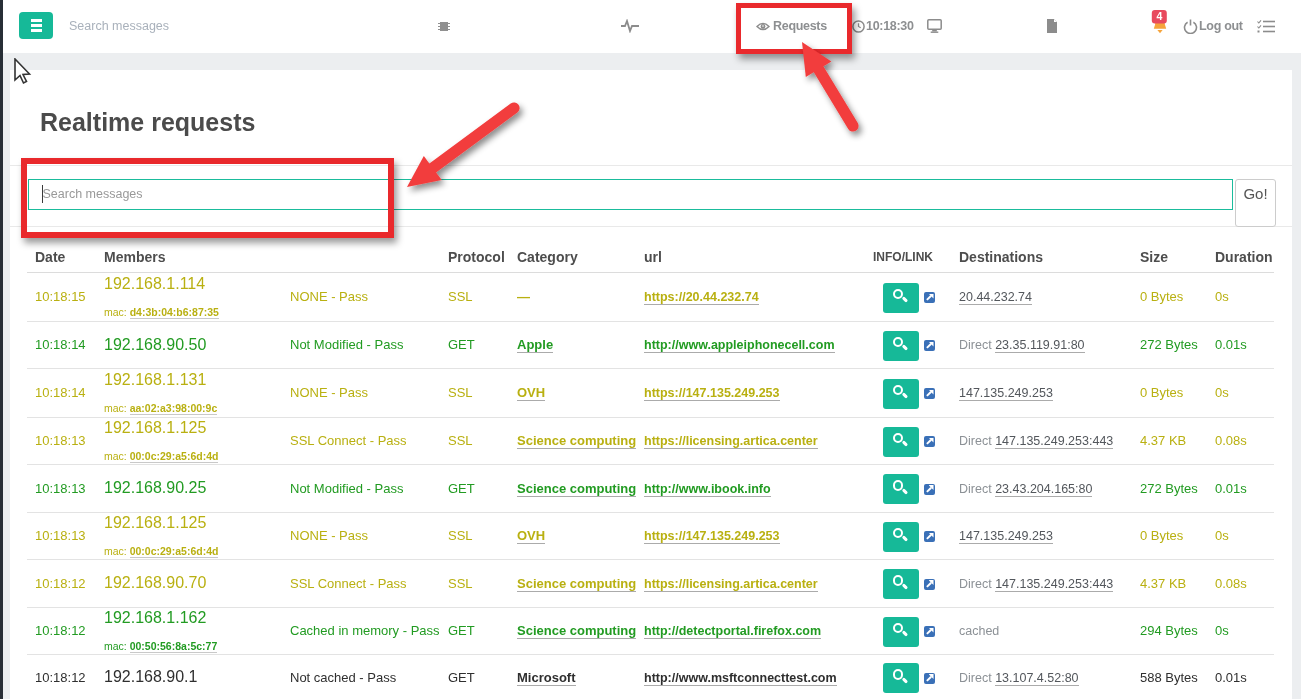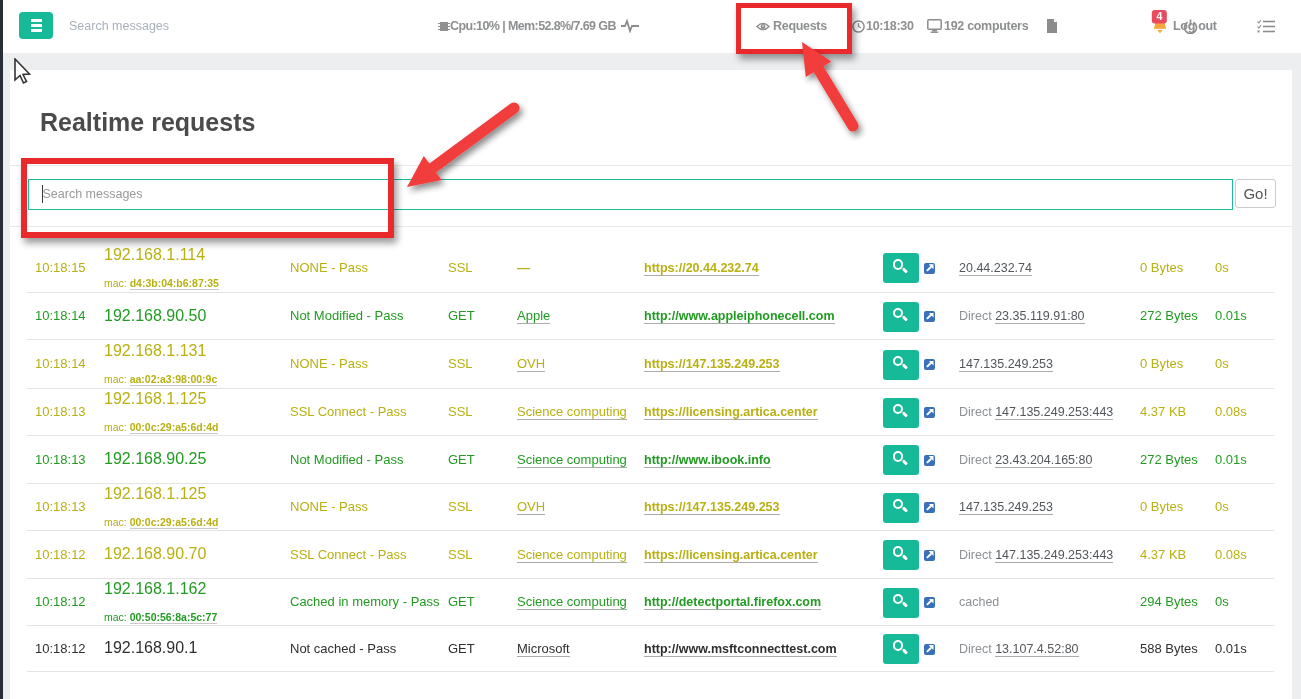--- a/index.html
+++ b/index.html
@@ -10,35 +10,35 @@
 #card{position:absolute;left:10px;top:70px;width:1282px;height:629px;background:#fff}
 .tb-txt{position:absolute;top:0;height:52px;line-height:52px;font-size:12.5px;letter-spacing:-0.3px;font-weight:bold;color:#8d8f91;white-space:nowrap}
 #menubtn{position:absolute;left:19px;top:12px;width:34px;height:27px;background:#16b998;border-radius:4px}
 #menubtn .bar{position:absolute;left:12px;width:11px;height:2.5px;background:#fff}
 #srchmsg{position:absolute;left:69px;top:0;height:52px;line-height:52px;font-size:12.5px;color:#a9b1bb}
 h1{position:absolute;font-size:25px;font-weight:bold;color:#4b4b4b;letter-spacing:0}
 .hr{position:absolute;left:0;width:1282px;height:1px;background:#e9e9e9}
 #searchinput{position:absolute;left:28px;top:179px;width:1205px;height:31px;border:1px solid #1abc9c;background:#fff}
 #searchinput .ph{position:absolute;left:13.5px;top:0;line-height:28px;font-size:12.5px;color:#999}
 #caret{position:absolute;left:12.5px;top:5px;width:1.2px;height:18px;background:#3a3a3a}
-#gobtn{position:absolute;left:1235px;top:179px;width:41px;height:29px;border:1px solid #ccc;border-radius:3px;background:#fff;text-align:center;line-height:28px;font-size:15px;color:#555}
+#gobtn{position:absolute;left:1235px;top:179px;width:41px;height:48px;border:1px solid #ccc;border-radius:3px;background:#fff;text-align:center;line-height:28px;font-size:15px;color:#555}
 table{position:absolute;left:27px;top:243px;width:1247px;border-collapse:collapse;table-layout:fixed;font-size:13px;-webkit-font-smoothing:antialiased}
 th{text-align:left;font-weight:bold;color:#4d4d4d;border-bottom:1px solid #dcdcdc;padding:0 0 0 8px;vertical-align:middle;font-size:14px}
 th.sm{font-size:12px}
 td{border-bottom:1px solid #e3e3e3;padding:0 0 0 8px;vertical-align:middle;overflow:hidden;white-space:nowrap}
 td.info{padding-left:18px}
 tr.y{color:#b9b011}
 tr.g{color:#229b22}
 tr.k{color:#2f2f2f}
 .ip{font-size:16px}
 .mac{font-size:10.5px;margin-top:13px}
 .mac b{border-bottom:1px solid #c9c9c9}
 .u{border-bottom:1px solid #ababab}
 .url{font-size:12.5px;font-weight:bold}
-.cat{font-weight:normal;font-size:13px}
+.cat{font-weight:bold;font-size:13px}
 .dest{color:#53575c;font-weight:normal;font-size:12.5px}
 .direct{color:#8c9196;font-weight:normal;font-size:12.5px}
 .lens{display:inline-block;width:36px;height:30px;background:#16b998;border-radius:3px;vertical-align:middle;position:relative;top:1px}
 .lens::before{content:"";position:absolute;left:9.5px;top:6px;width:6.6px;height:6.6px;border:2.3px solid #fff;border-radius:50%}
 .lens::after{content:"";position:absolute;left:18.8px;top:15.8px;width:6px;height:2.8px;background:#fff;transform:rotate(45deg);border-radius:1.4px}
 .ext{display:inline-block;width:11px;height:11px;background:#3a70b7;border-radius:2px;vertical-align:middle;margin-left:5px;position:relative;top:1px}
 .ext::before{content:"";position:absolute;left:2px;top:5.2px;width:5.5px;height:1.8px;background:#fff;transform:rotate(-45deg)}
 .ext::after{content:"";position:absolute;right:1.5px;top:1.5px;width:5px;height:5px;background:#fff;clip-path:polygon(0 0,100% 0,100% 100%)}
 .redbox{position:absolute;border:6px solid #e9292c;box-shadow:3px 5px 7px rgba(0,0,0,0.4);z-index:20}
 #redbox1{left:736px;top:3px;width:116px;height:51px;border-width:5px}
@@ -61,21 +61,20 @@
         <g stroke="#909090" stroke-width="1">
           <line x1="0" y1="3.5" x2="2" y2="3.5"></line>
           <line x1="0" y1="6.5" x2="2" y2="6.5"></line>
           <line x1="0" y1="9.5" x2="2" y2="9.5"></line>
           <line x1="10" y1="3.5" x2="12" y2="3.5"></line>
           <line x1="10" y1="6.5" x2="12" y2="6.5"></line>
           <line x1="10" y1="9.5" x2="12" y2="9.5"></line>
         </g>
       </svg>
     </div>
-  <div class="tb-txt" style="left:450px;letter-spacing:-0.6px">Cpu:10% | Mem:52.8%/7.69 GB</div>
   <div class="icon" style="left:621px">
       <svg width="18" height="14" viewBox="0 0 18 14">
         <polyline points="0,7 4,7 6,2 9,12 11,7 18,7" fill="none" stroke="#8c8c8c" stroke-width="1.8"></polyline>
       </svg>
     </div>
   <div class="icon" style="left:756px">
       <svg width="14" height="11" viewBox="0 0 14 11">
         <path d="M1 5.5 Q7 -0.8 13 5.5 Q7 11.8 1 5.5 Z" fill="none" stroke="#8c8c8c" stroke-width="1.4"></path>
         <circle cx="7" cy="5.5" r="2.4" fill="#8c8c8c"></circle>
         <circle cx="7" cy="5" r="0.8" fill="#fff"></circle>
@@ -89,42 +88,41 @@
       </svg>
     </div>
   <div class="tb-txt" style="left:866px">10:18:30</div>
   <div class="icon" style="left:927px">
       <svg width="15" height="14" viewBox="0 0 15 14">
         <rect x="0.8" y="0.8" width="13.4" height="9.4" rx="1" fill="none" stroke="#8c8c8c" stroke-width="1.5"></rect>
         <rect x="5.2" y="11" width="4.6" height="1.5" fill="#8c8c8c"></rect>
         <rect x="3.7" y="12.5" width="7.6" height="1.4" fill="#8c8c8c"></rect>
       </svg>
     </div>
-  <div class="tb-txt" style="left:944px">192 computers</div>
   <div class="icon" style="left:1046px">
       <svg width="12" height="14" viewBox="0 0 12 14">
         <path d="M1 0 L8 0 L11 3 L11 14 L1 14 Z" fill="#8c8c8c"></path>
         <path d="M8 0 L8 3 L11 3 Z" fill="#fff"></path>
       </svg>
     </div>
   <div class="icon" style="left:1150px;align-items:flex-start">
       <svg width="20" height="25" viewBox="0 0 20 25" style="margin-top:10px">
         <path d="M10 9 C6.5 9 5.2 11.5 5.1 14.5 L3.8 18.8 L16.2 18.8 L14.9 14.5 C14.8 11.5 13.5 9 10 9 Z" fill="#f6a43c"></path>
         <path d="M10 23.2 L7.4 20 L12.6 20 Z" fill="#f6a43c"></path>
         <rect x="1.8" y="0" width="15" height="13.6" rx="3" fill="#e84a5e"></rect>
         <text x="9.3" y="10.4" font-size="10.5" font-weight="bold" fill="#fff" text-anchor="middle" font-family="Liberation Sans">4</text>
       </svg>
     </div>
   <div class="icon" style="left:1183px">
       <svg width="15" height="15" viewBox="0 0 15 15">
         <path d="M4.6 3.2 A 6 6 0 1 0 10.4 3.2" fill="none" stroke="#8c8c8c" stroke-width="1.6"></path>
         <line x1="7.5" y1="0.5" x2="7.5" y2="6.5" stroke="#8c8c8c" stroke-width="1.6"></line>
       </svg>
     </div>
-  <div class="tb-txt" style="left:1173px">Log out</div>
+  <div class="tb-txt" style="left:1199px">Log out</div>
   <div class="icon" style="left:1257px">
       <svg width="18" height="13" viewBox="0 0 18 13">
         <g stroke="#8c8c8c" stroke-width="1.6">
           <line x1="6" y1="1.5" x2="18" y2="1.5"></line>
           <line x1="6" y1="6.5" x2="18" y2="6.5"></line>
           <line x1="6" y1="11.5" x2="18" y2="11.5"></line>
         </g>
         <path d="M0.5 1.5 L1.8 3 L4 0.3" fill="none" stroke="#8c8c8c" stroke-width="1.1"></path>
         <path d="M0.5 6.5 L1.8 8 L4 5.3" fill="none" stroke="#8c8c8c" stroke-width="1.1"></path>
         <rect x="0.5" y="10.5" width="2" height="2" fill="#8c8c8c"></rect>
@@ -148,20 +146,32 @@
       <col style="width:158px">
       <col style="width:69px">
       <col style="width:127px">
       <col style="width:229px">
       <col style="width:86px">
       <col style="width:181px">
       <col style="width:75px">
       <col style="width:67px">
     </colgroup>
 <tbody>
+      <tr style="height:29px">
+        <th>Date</th>
+        <th>Members</th>
+        <th></th>
+        <th>Protocol</th>
+        <th>Category</th>
+        <th>url</th>
+        <th class="sm">INFO/LINK</th>
+        <th>Destinations</th>
+        <th>Size</th>
+        <th>Duration</th>
+      </tr>
 <tr class="y" style="height:49px">
         <td>10:18:15</td>
         <td>
           <div class="ip">192.168.1.114</div>
           <div class="mac">mac: <b class="u">d4:3b:04:b6:87:35</b></div>
         </td>
         <td>NONE - Pass</td>
         <td>SSL</td>
         <td style="font-weight:bold">—</td>
         <td><span class="url u">https://20.44.232.74</span></td>

